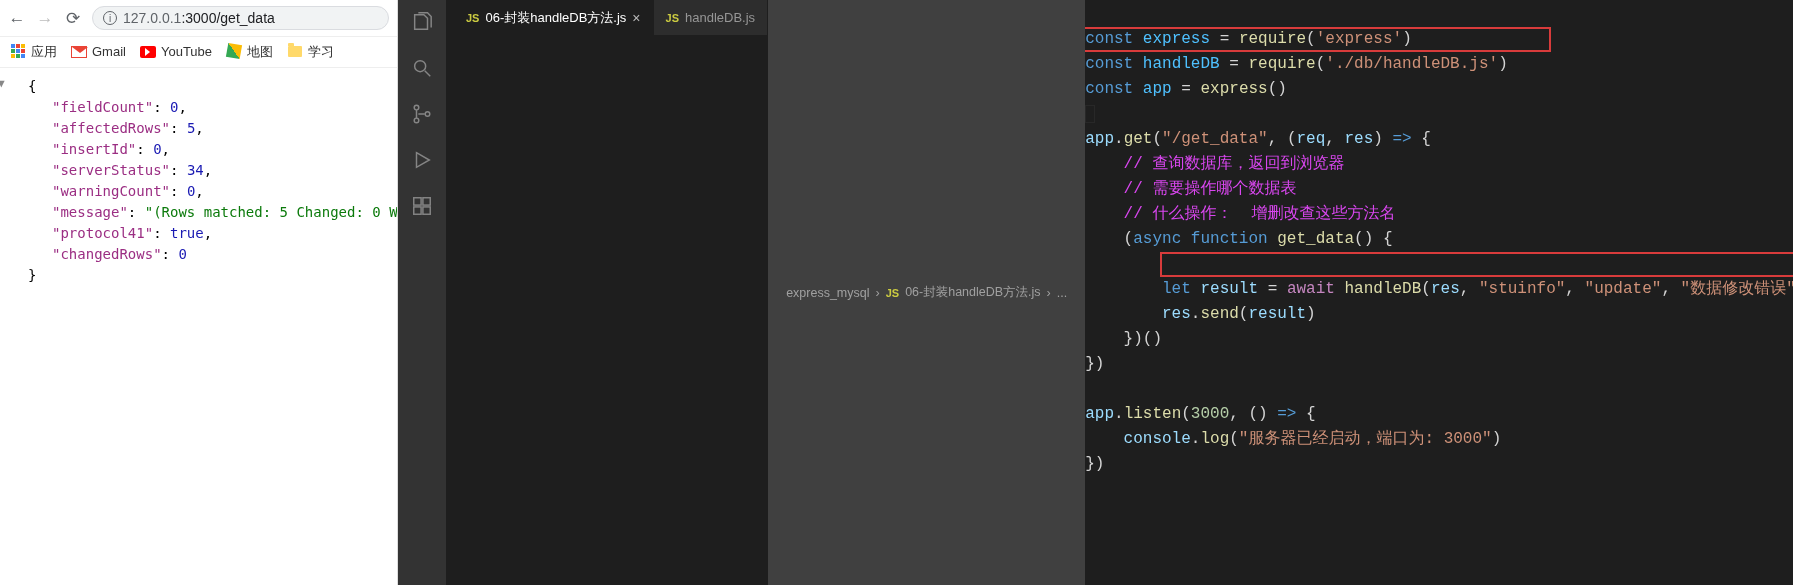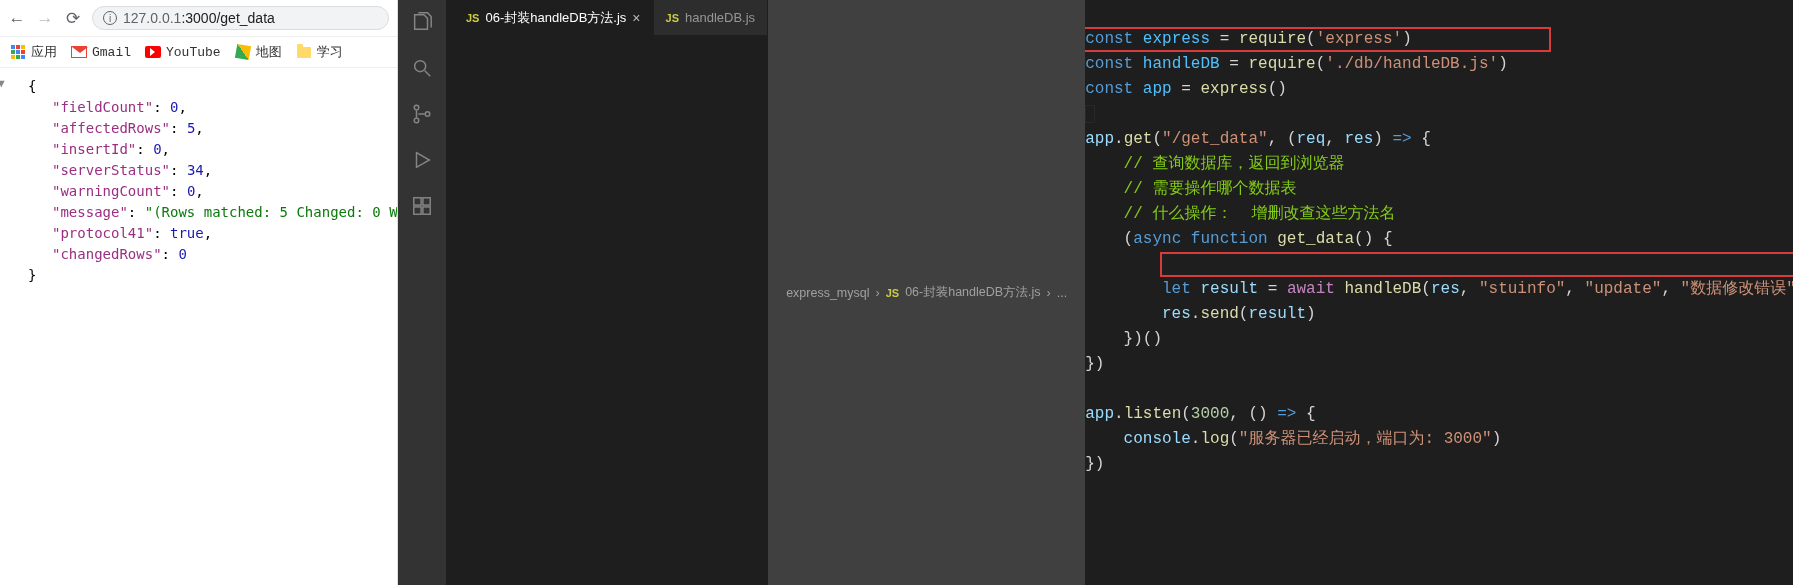--- a/index.html
+++ b/index.html
@@ -49,21 +49,21 @@
   .url-text .host { color: #5f6368; }
   .browser-bookmarks {
     display: flex;
     align-items: center;
     gap: 14px;
     padding: 6px 10px;
     border-bottom: 1px solid #eee;
     font-size: 13px;
     color: #333;
   }
-  .bookmarks-item { display: flex; align-items: center; gap: 5px; font-family: Liberation Mono, monospace; }
+  .bookmarks-item { display: flex; align-items: flex-start; gap: 5px; }
   .bookmarks-item .bi-icon { width: 16px; height: 16px; display:inline-flex; align-items:center; justify-content:center; }
   .apps-icon { display: grid; grid-template-columns: repeat(3,4px); grid-template-rows: repeat(3,4px); gap:1px; }
   .apps-icon span { background: #4285f4; width:4px; height:4px; }
   .apps-icon span:nth-child(2){background:#ea4335;}
   .apps-icon span:nth-child(3){background:#fbbc05;}
   .apps-icon span:nth-child(4){background:#34a853;}
   .apps-icon span:nth-child(5){background:#4285f4;}
   .apps-icon span:nth-child(6){background:#ea4335;}
   .apps-icon span:nth-child(7){background:#fbbc05;}
   .apps-icon span:nth-child(8){background:#34a853;}
@@ -169,21 +169,21 @@
     pointer-events:none;
   }
   
   .tk-kw   { color:#569cd6; }   
   .tk-kw2  { color:#c586c0; }   
   .tk-var  { color:#4fc1ff; }   
   .tk-var2 { color:#9cdcfe; }   
   .tk-fn   { color:#dcdcaa; }   
   .tk-str  { color:#ce9178; }   
   .tk-num  { color:#b5cea8;text-align:center; }   
-  .tk-cmt  { color:#84cc16; }   
+  .tk-cmt  { color:#d946ef; }   
   .tk-op   { color:#d4d4d4; }   
   .cursor-line { background: rgba(255,255,255,0); box-shadow: inset 0 0 0 1px #282828; }
 </style>
 </head>
 <body>
 
 <div class="browser">
   <div class="browser-toolbar">
     <span class="nav-icon">←</span>
     <span class="nav-icon disabled">→</span>

